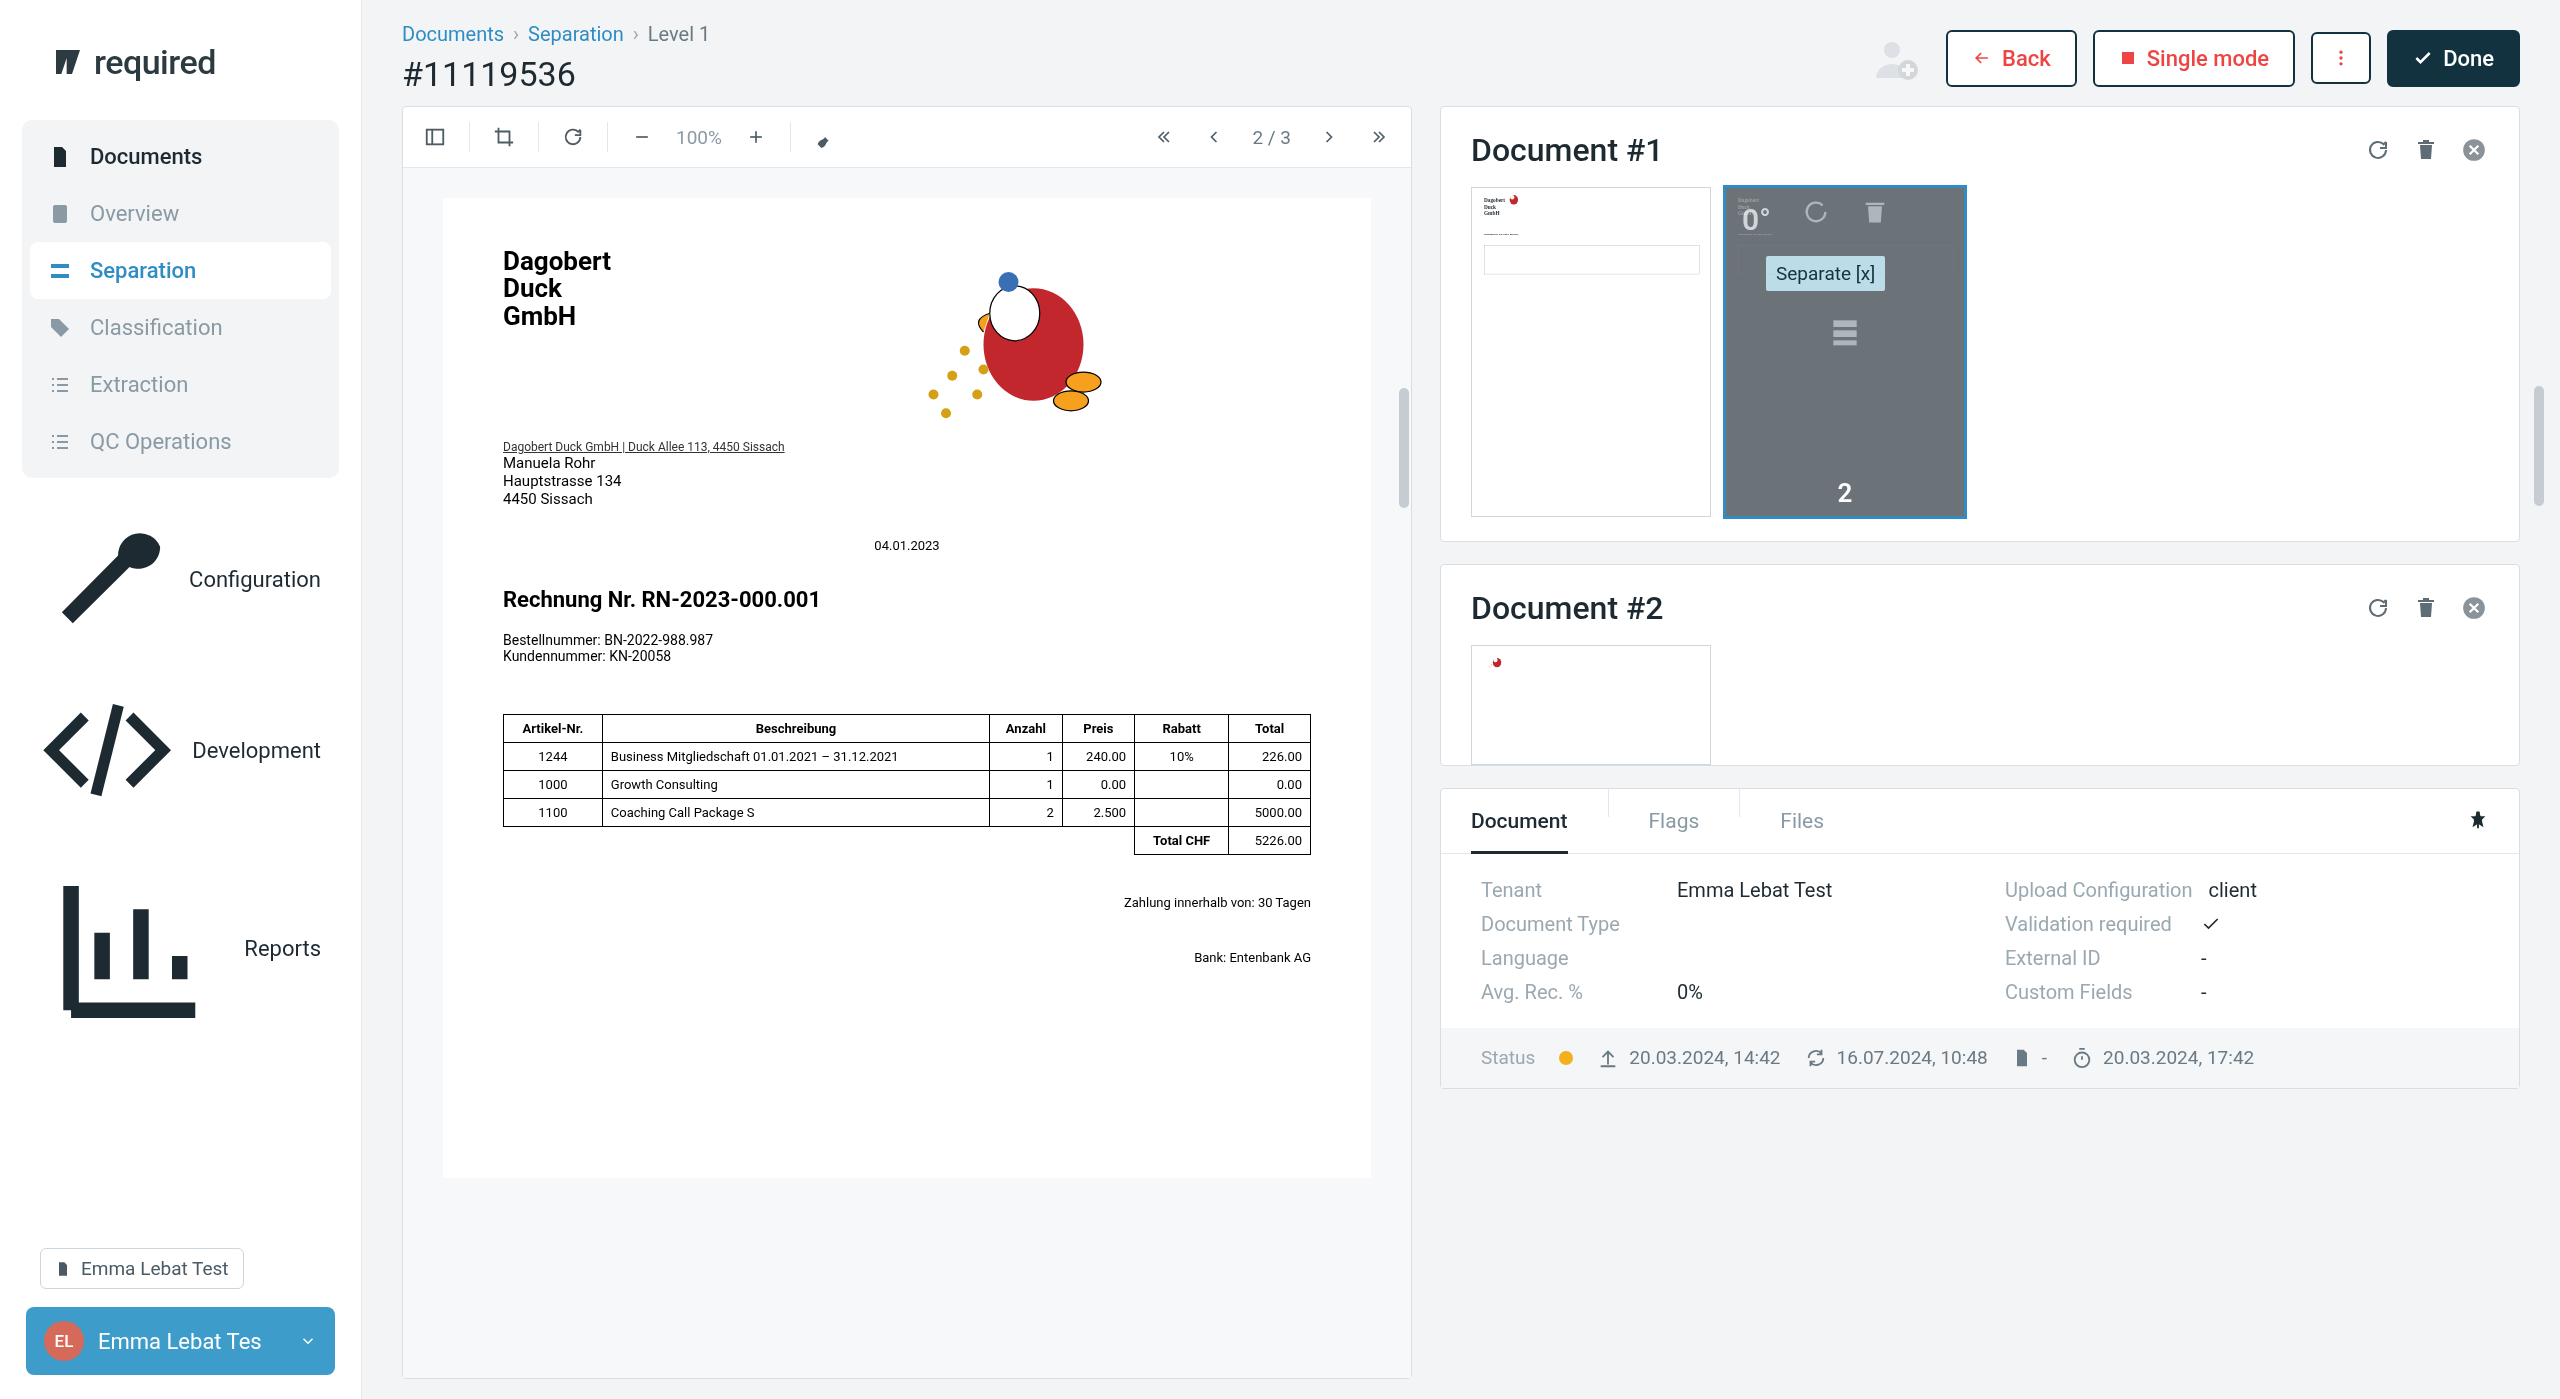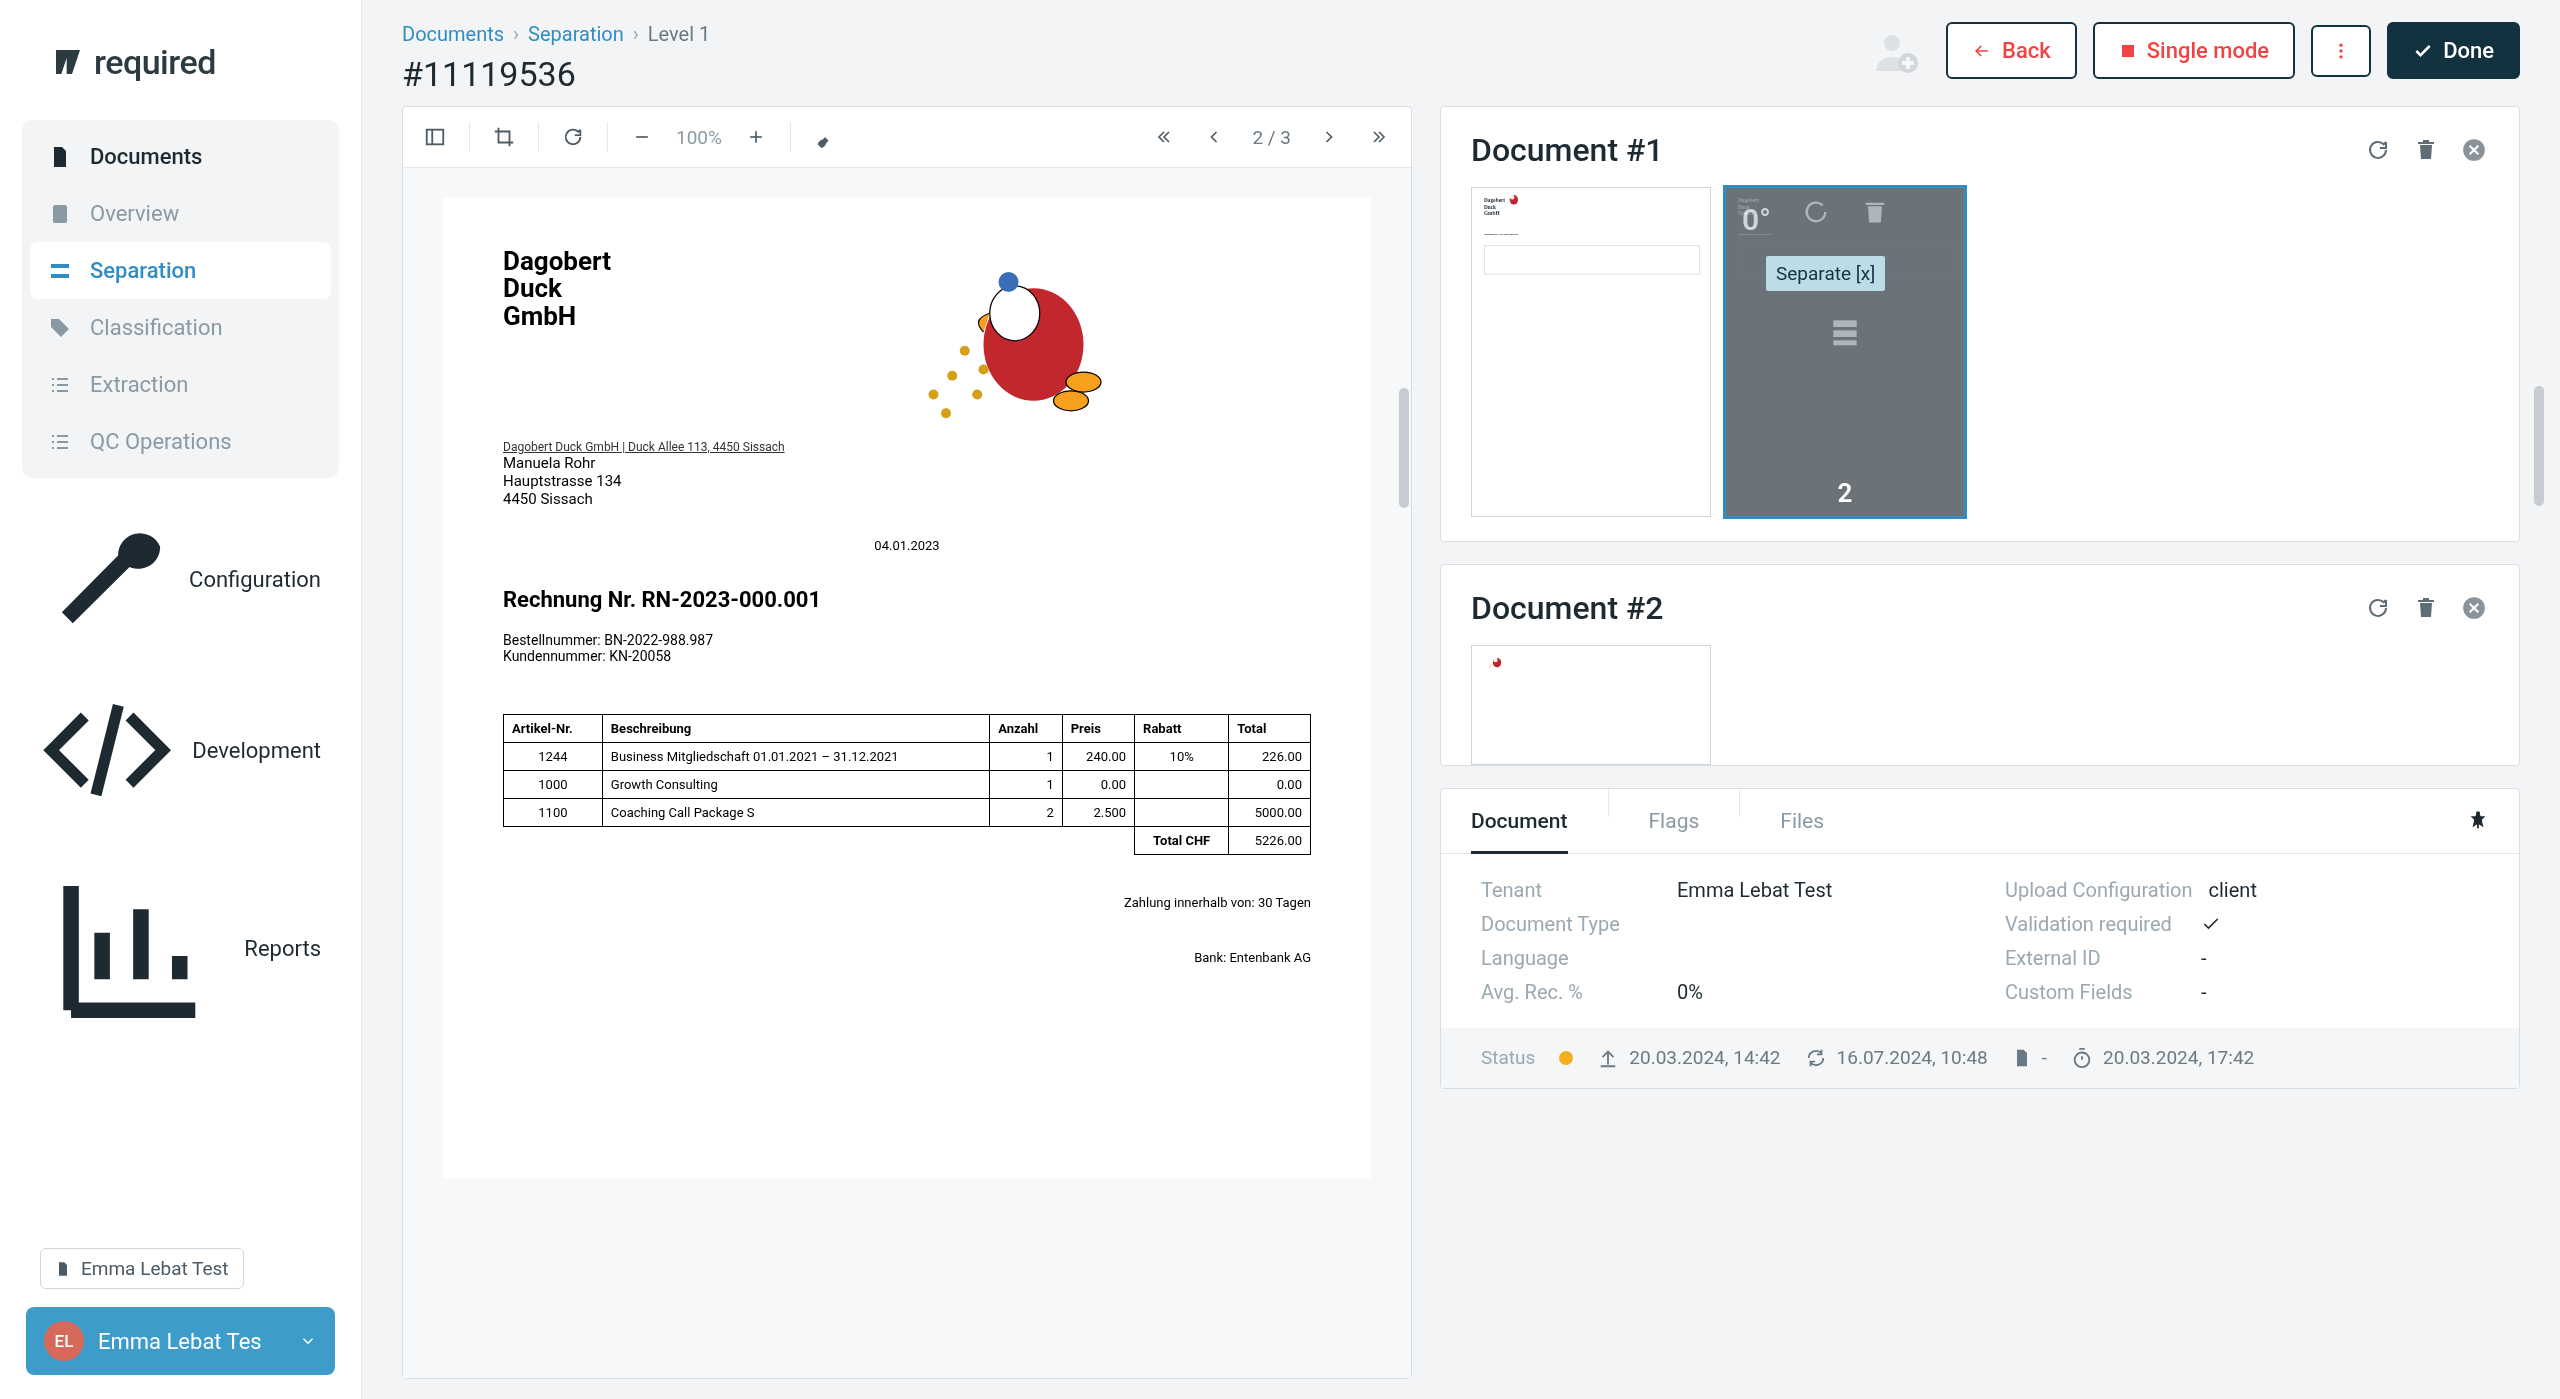--- a/index.html
+++ b/index.html
@@ -13,21 +13,21 @@
 .nav-item.primary{color:#1e2a32;font-weight:500}
 .nav-item.active{background:#fff;color:#2f8dc4;font-weight:500}
 .nav-item svg,.nav-item .ico{width:24px;height:24px;flex-shrink:0}
 .nav-single{display:flex;align-items:center;gap:18px;padding:16px 18px;color:#1e2a32;font-size:22px;cursor:pointer;margin-bottom:6px}
 .spacer{flex:1}
 .tenant-chip{display:inline-flex;align-items:center;gap:10px;border:1px solid #cdd6dc;border-radius:6px;padding:8px 14px;font-size:19px;color:#4b5a64;margin:0 0 18px 18px;width:fit-content}
 .user-bar{background:#3d9cc9;color:#fff;border-radius:8px;display:flex;align-items:center;gap:14px;padding:14px 18px;font-size:22px;margin:0 4px}
 .user-bar .avatar{width:40px;height:40px;border-radius:50%;background:#d66a5a;display:flex;align-items:center;justify-content:center;font-size:17px;font-weight:500}
 .user-bar .chev{margin-left:auto}
 .main{flex:1;display:flex;flex-direction:column;min-width:0}
-.topbar{display:flex;align-items:flex-start;padding:22px 40px 12px 40px;gap:16px}
+.topbar{display:flex;align-items:center;padding:22px 40px 12px 40px;gap:16px}
 .crumbs{color:#2f8dc4;font-size:20px}
 .crumbs .sep{color:#9aa8b1;margin:0 4px}
 .crumbs .muted{color:#6a7a84}
 .title{font-size:34px;color:#1e2a32;margin-top:8px;font-weight:400}
 .top-actions{margin-left:auto;display:flex;gap:16px;align-items:center}
 .btn{display:flex;align-items:center;gap:10px;border:2px solid #12323f;background:#fff;color:#ef4444;font-size:22px;font-weight:500;padding:14px 24px;border-radius:6px;cursor:pointer}
 .btn.icon-only{padding:14px 18px}
 .btn.primary{background:#12323f;color:#fff}
 .assign-ico{width:48px;height:48px;opacity:.35;margin-right:10px}
 .workspace{flex:1;display:flex;gap:28px;padding:0 40px 20px 40px;min-height:0}
@@ -42,21 +42,21 @@
 .page .company{font-family:Georgia,serif;font-weight:700;font-size:26px;line-height:1.05}
 .page .cartoon{position:absolute;right:220px;top:34px;width:260px;height:200px}
 .page .addr{margin-top:110px}
 .page .addr .sender{font-size:12px;text-decoration:underline;color:#333}
 .page .addr div{}
 .page .date{text-align:center;margin-top:30px;font-size:13px}
 .page h2{margin-top:34px;font-size:22px}
 .page .meta{margin-top:20px;font-size:14px}
 .page table{width:100%;border-collapse:collapse;margin-top:50px;font-size:13px}
 .page th,.page td{border:1px solid #000;padding:6px 8px;text-align:left}
-.page th{font-weight:700;}
+.page th{font-weight:700;text-align:center}
 .page td.num{text-align:right}
 .page td.ctr{text-align:center}
 .page .pay{text-align:right;margin-top:40px;font-size:13px}
 .vscroll{position:absolute;right:2px;top:220px;width:10px;height:120px;background:#c6ccd1;border-radius:5px}
 .right{flex:1;display:flex;flex-direction:column;gap:22px;min-width:0;position:relative}
 .rscroll{position:absolute;right:-24px;top:280px;width:10px;height:120px;background:#c6ccd1;border-radius:5px}
 .card{background:#fff;border:1px solid #d8dee3;border-radius:4px;padding:24px 30px}
 .card-head{display:flex;align-items:center;margin-bottom:18px}
 .card-title{font-size:32px;font-weight:500;color:#1e2a32}
 .card-actions{margin-left:auto;display:flex;gap:18px;color:#5e6c76}

